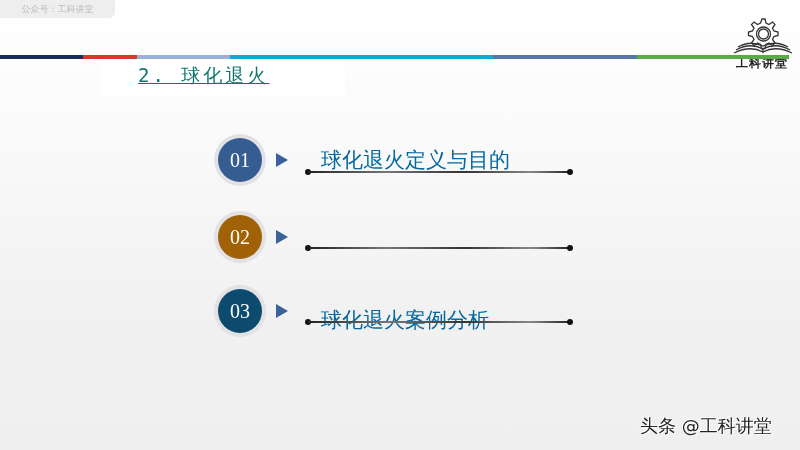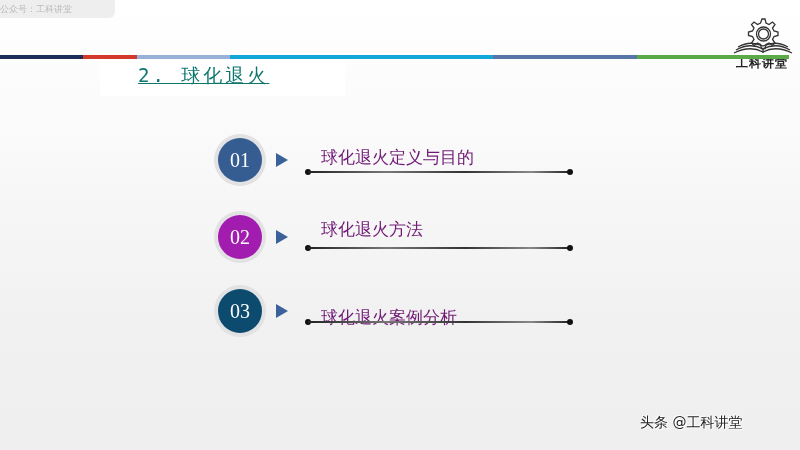--- a/index.html
+++ b/index.html
@@ -4,21 +4,21 @@
   <style>
     html, body { margin: 0; padding: 0; }
     body {
       width: 800px; height: 450px; overflow: hidden; position: relative;
       background: linear-gradient(180deg, #ffffff 0%, #fafafa 30%, #f1f1f1 70%, #efefef 100%);
       font-family: "DejaVu Serif", "Liberation Serif", serif;
     }
     .watermark {
       position: absolute; left: 0; top: 0; width: 115px; height: 18px;
       background: #eeeeee; border-radius: 0 0 6px 0;
-      color: #b9b9b9; font-size: 9px; line-height: 18px; 
+      color: #b9b9b9; font-size: 9px; line-height: 18px; text-align: center;
       font-family: "DejaVu Sans", sans-serif;
     }
     .logo { position: absolute; left: 726px; top: 15px; width: 72px; height: 56px; }
     .logo svg { position: absolute; left: 4px; top: 1px; }
     .logo-text {
       position: absolute; left: 0; top: 40px; width: 72px; text-align: center;
       font-family: "DejaVu Sans", sans-serif; font-weight: bold; font-size: 12px; color: #222;
       letter-spacing: 1px;
     }
     .colorbar { position: absolute; left: 0; top: 55px; height: 4px; width: 789px; display: flex; }
@@ -41,33 +41,33 @@
       position: absolute; left: 4px; top: 4px; width: 44px; height: 44px; border-radius: 50%;
       background: #355d92; color: #fff; font-size: 20px; text-align: center; line-height: 44px;
       font-family: "Liberation Serif", "DejaVu Serif", serif;
     }
     .arrow {
       position: absolute; left: 276px; width: 0; height: 0;
       border-top: 7px solid transparent; border-bottom: 7px solid transparent;
       border-left: 12px solid #3a6199;
     }
     .label {
-      position: absolute; left: 321px; font-size: 17px; color: #701a75;
+      position: absolute; left: 321px; font-size: 21px; color: #0369a1;
       font-family: "DejaVu Serif", "Liberation Serif", serif;
       text-align: center;
     }
     .rule {
       position: absolute; left: 308px; width: 262px; height: 1.5px;
       background: linear-gradient(90deg, #222 0%, #777 30%, #333 60%, #888 85%, #222 100%);
     }
     .dot {
       position: absolute; width: 6px; height: 6px; border-radius: 50%; background: #111;
     }
     .footer {
-      position: absolute; left: 640px; top: 414px; font-size: 14px; color: #222;
+      position: absolute; left: 640px; top: 414px; font-size: 18px; color: #222;
       font-family: "DejaVu Sans", sans-serif;
       text-shadow: 1px 1px 0 #fff, -1px -1px 0 #fff;
     }
   </style>
 </head>
 <body>
 
 <div class="watermark">公众号：工科讲堂</div>
 
 <div class="logo">
@@ -103,24 +103,23 @@
   </div>
   <div class="arrow" style="top: 23px; border-left-color: rgb(58, 97, 153);"></div>
   <div class="label" style="top:16px;">球化退火定义与目的</div>
   <div class="dot" style="left:305px; top:39px;"></div>
   <div class="rule" style="top:41px;"></div>
   <div class="dot" style="left:567px; top:39px;"></div>
 </div>
 
 <div class="item" style="top:206px;">
   <div class="badge-ring" style="top:5px;">
-    <div class="badge" style="background: #a21caf;">02</div>
+    <div class="badge" style="background: #a16207;">02</div>
   </div>
   <div class="arrow" style="top: 24px; border-left-color: rgb(58, 97, 153);"></div>
-  <div class="label" style="top:12px;">球化退火方法</div>
   <div class="dot" style="left:305px; top:39px;"></div>
   <div class="rule" style="top:41px;"></div>
   <div class="dot" style="left:567px; top:39px;"></div>
 </div>
 
 <div class="item" style="top:280px;">
   <div class="badge-ring" style="top:5px;">
     <div class="badge" style="background: #0c4a6e;">03</div>
   </div>
   <div class="arrow" style="top: 24px; border-left-color: rgb(58, 97, 153);"></div>

